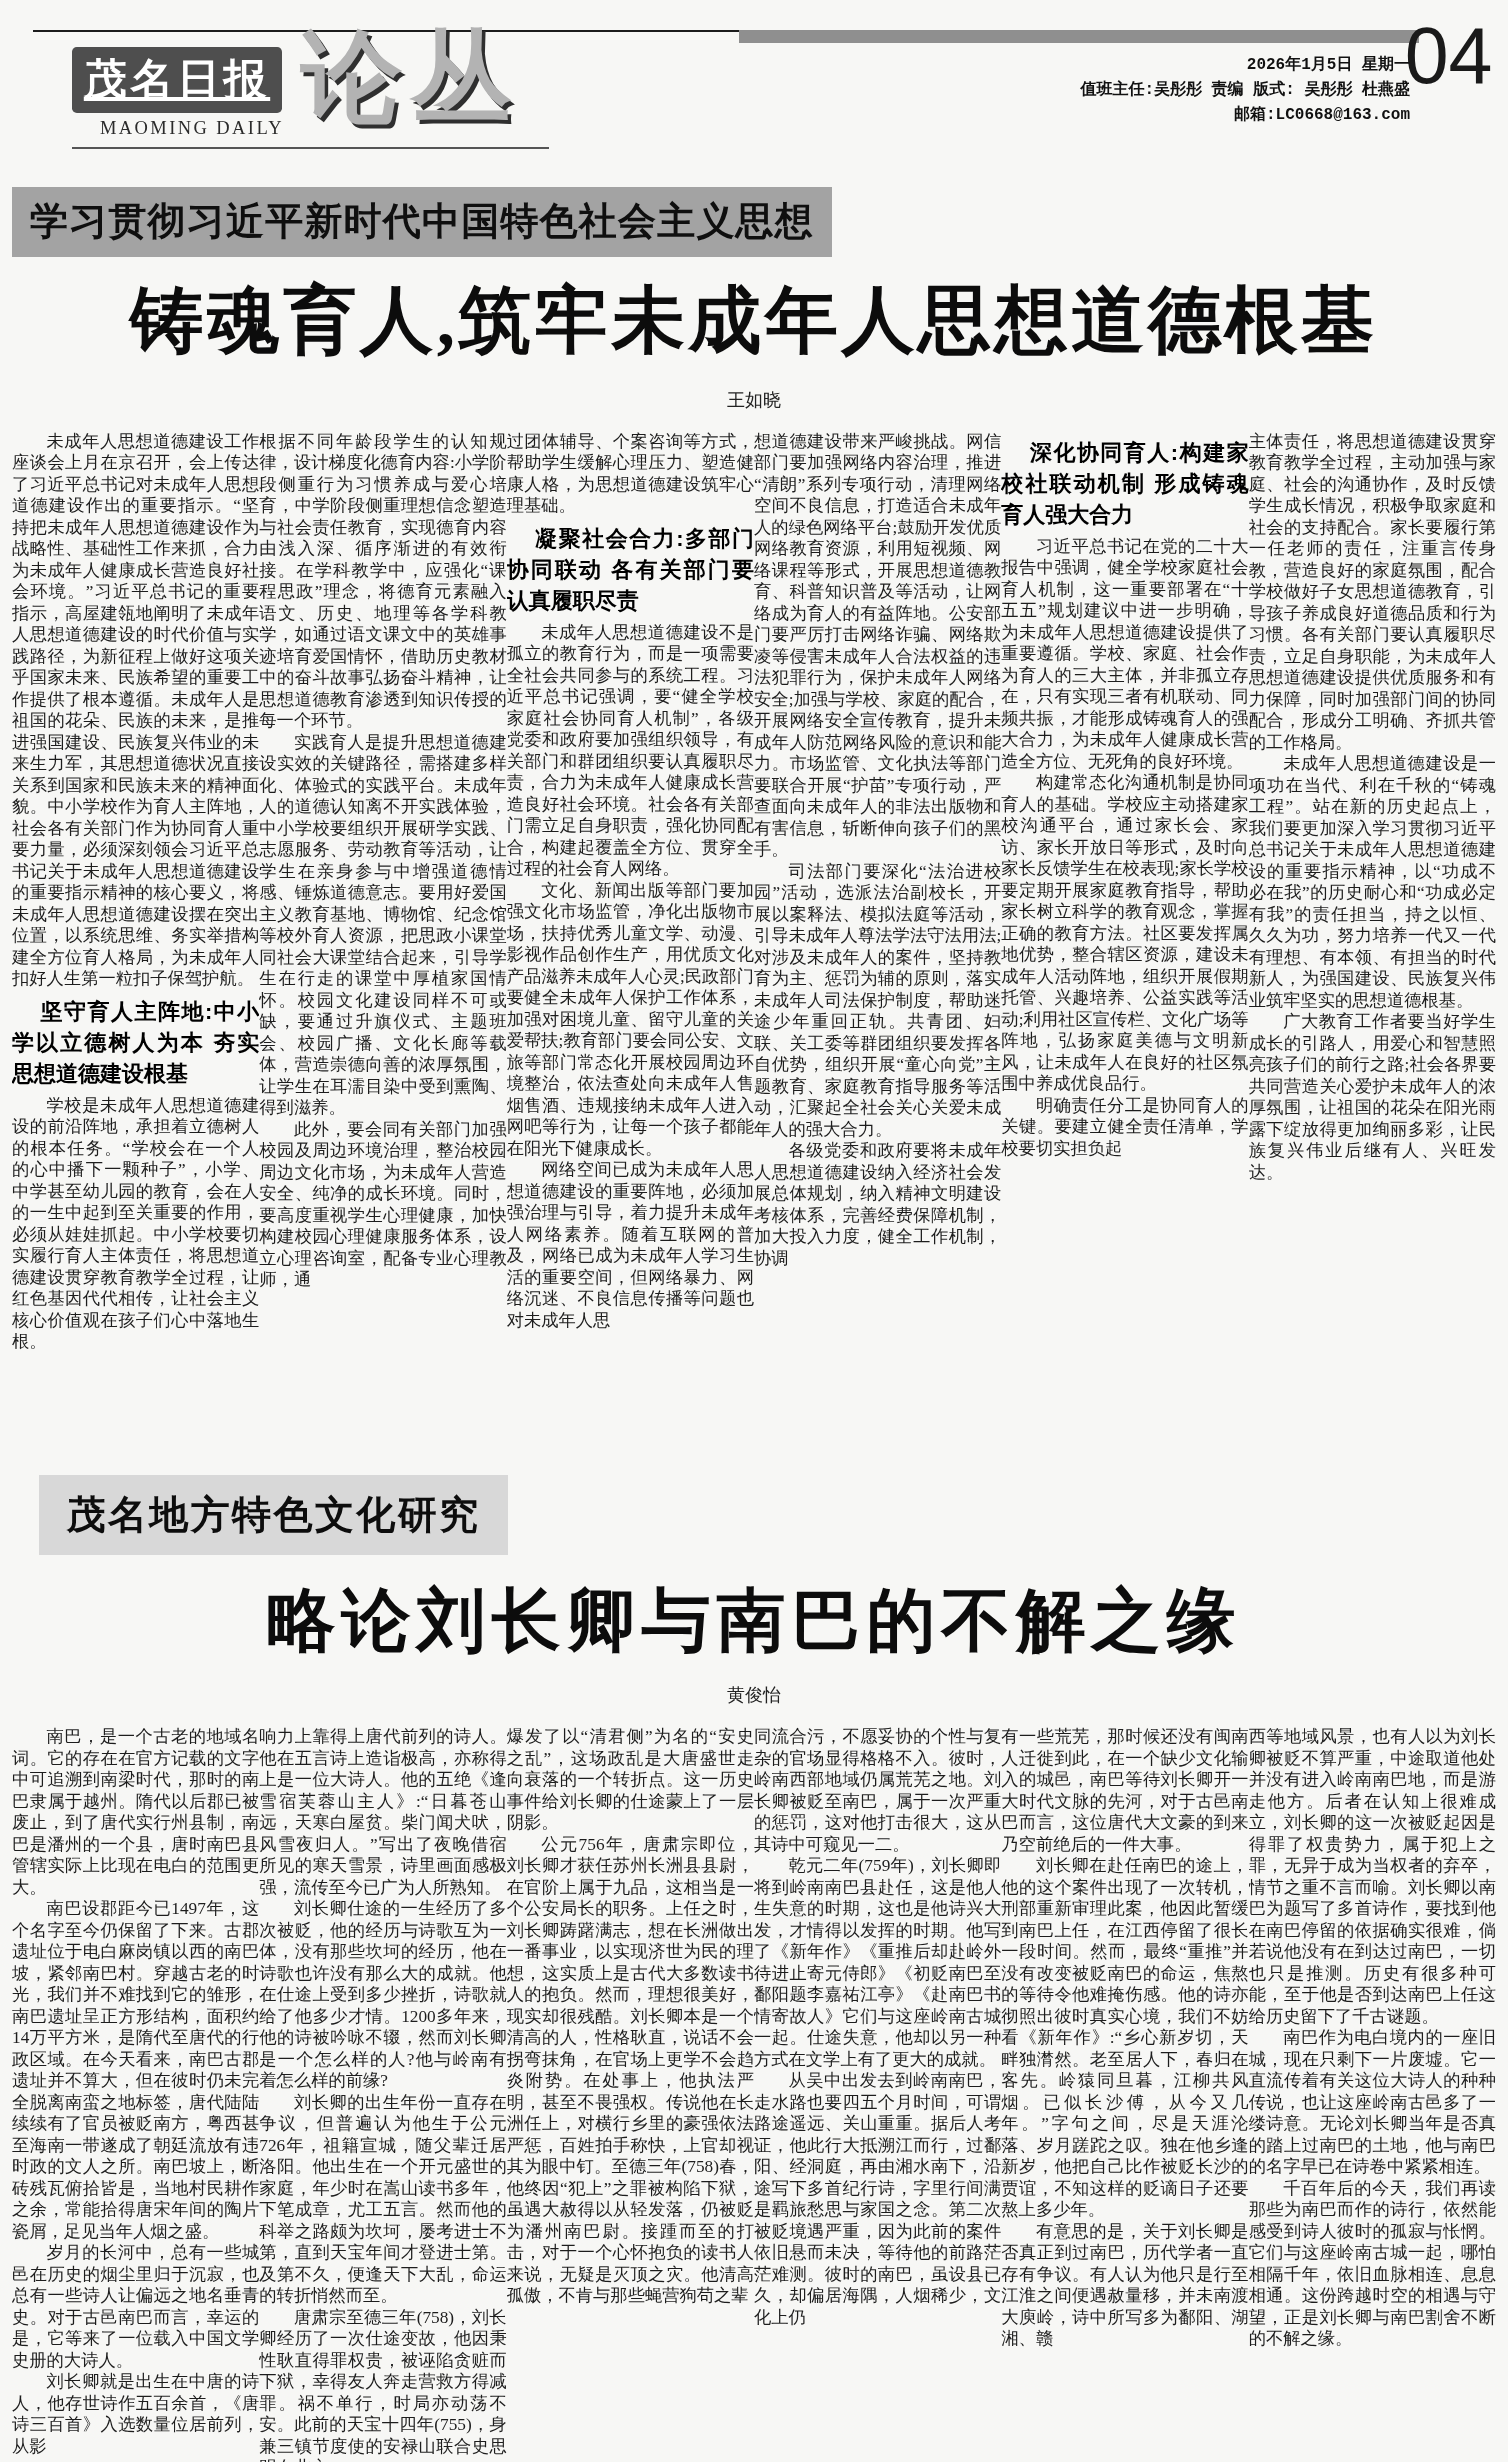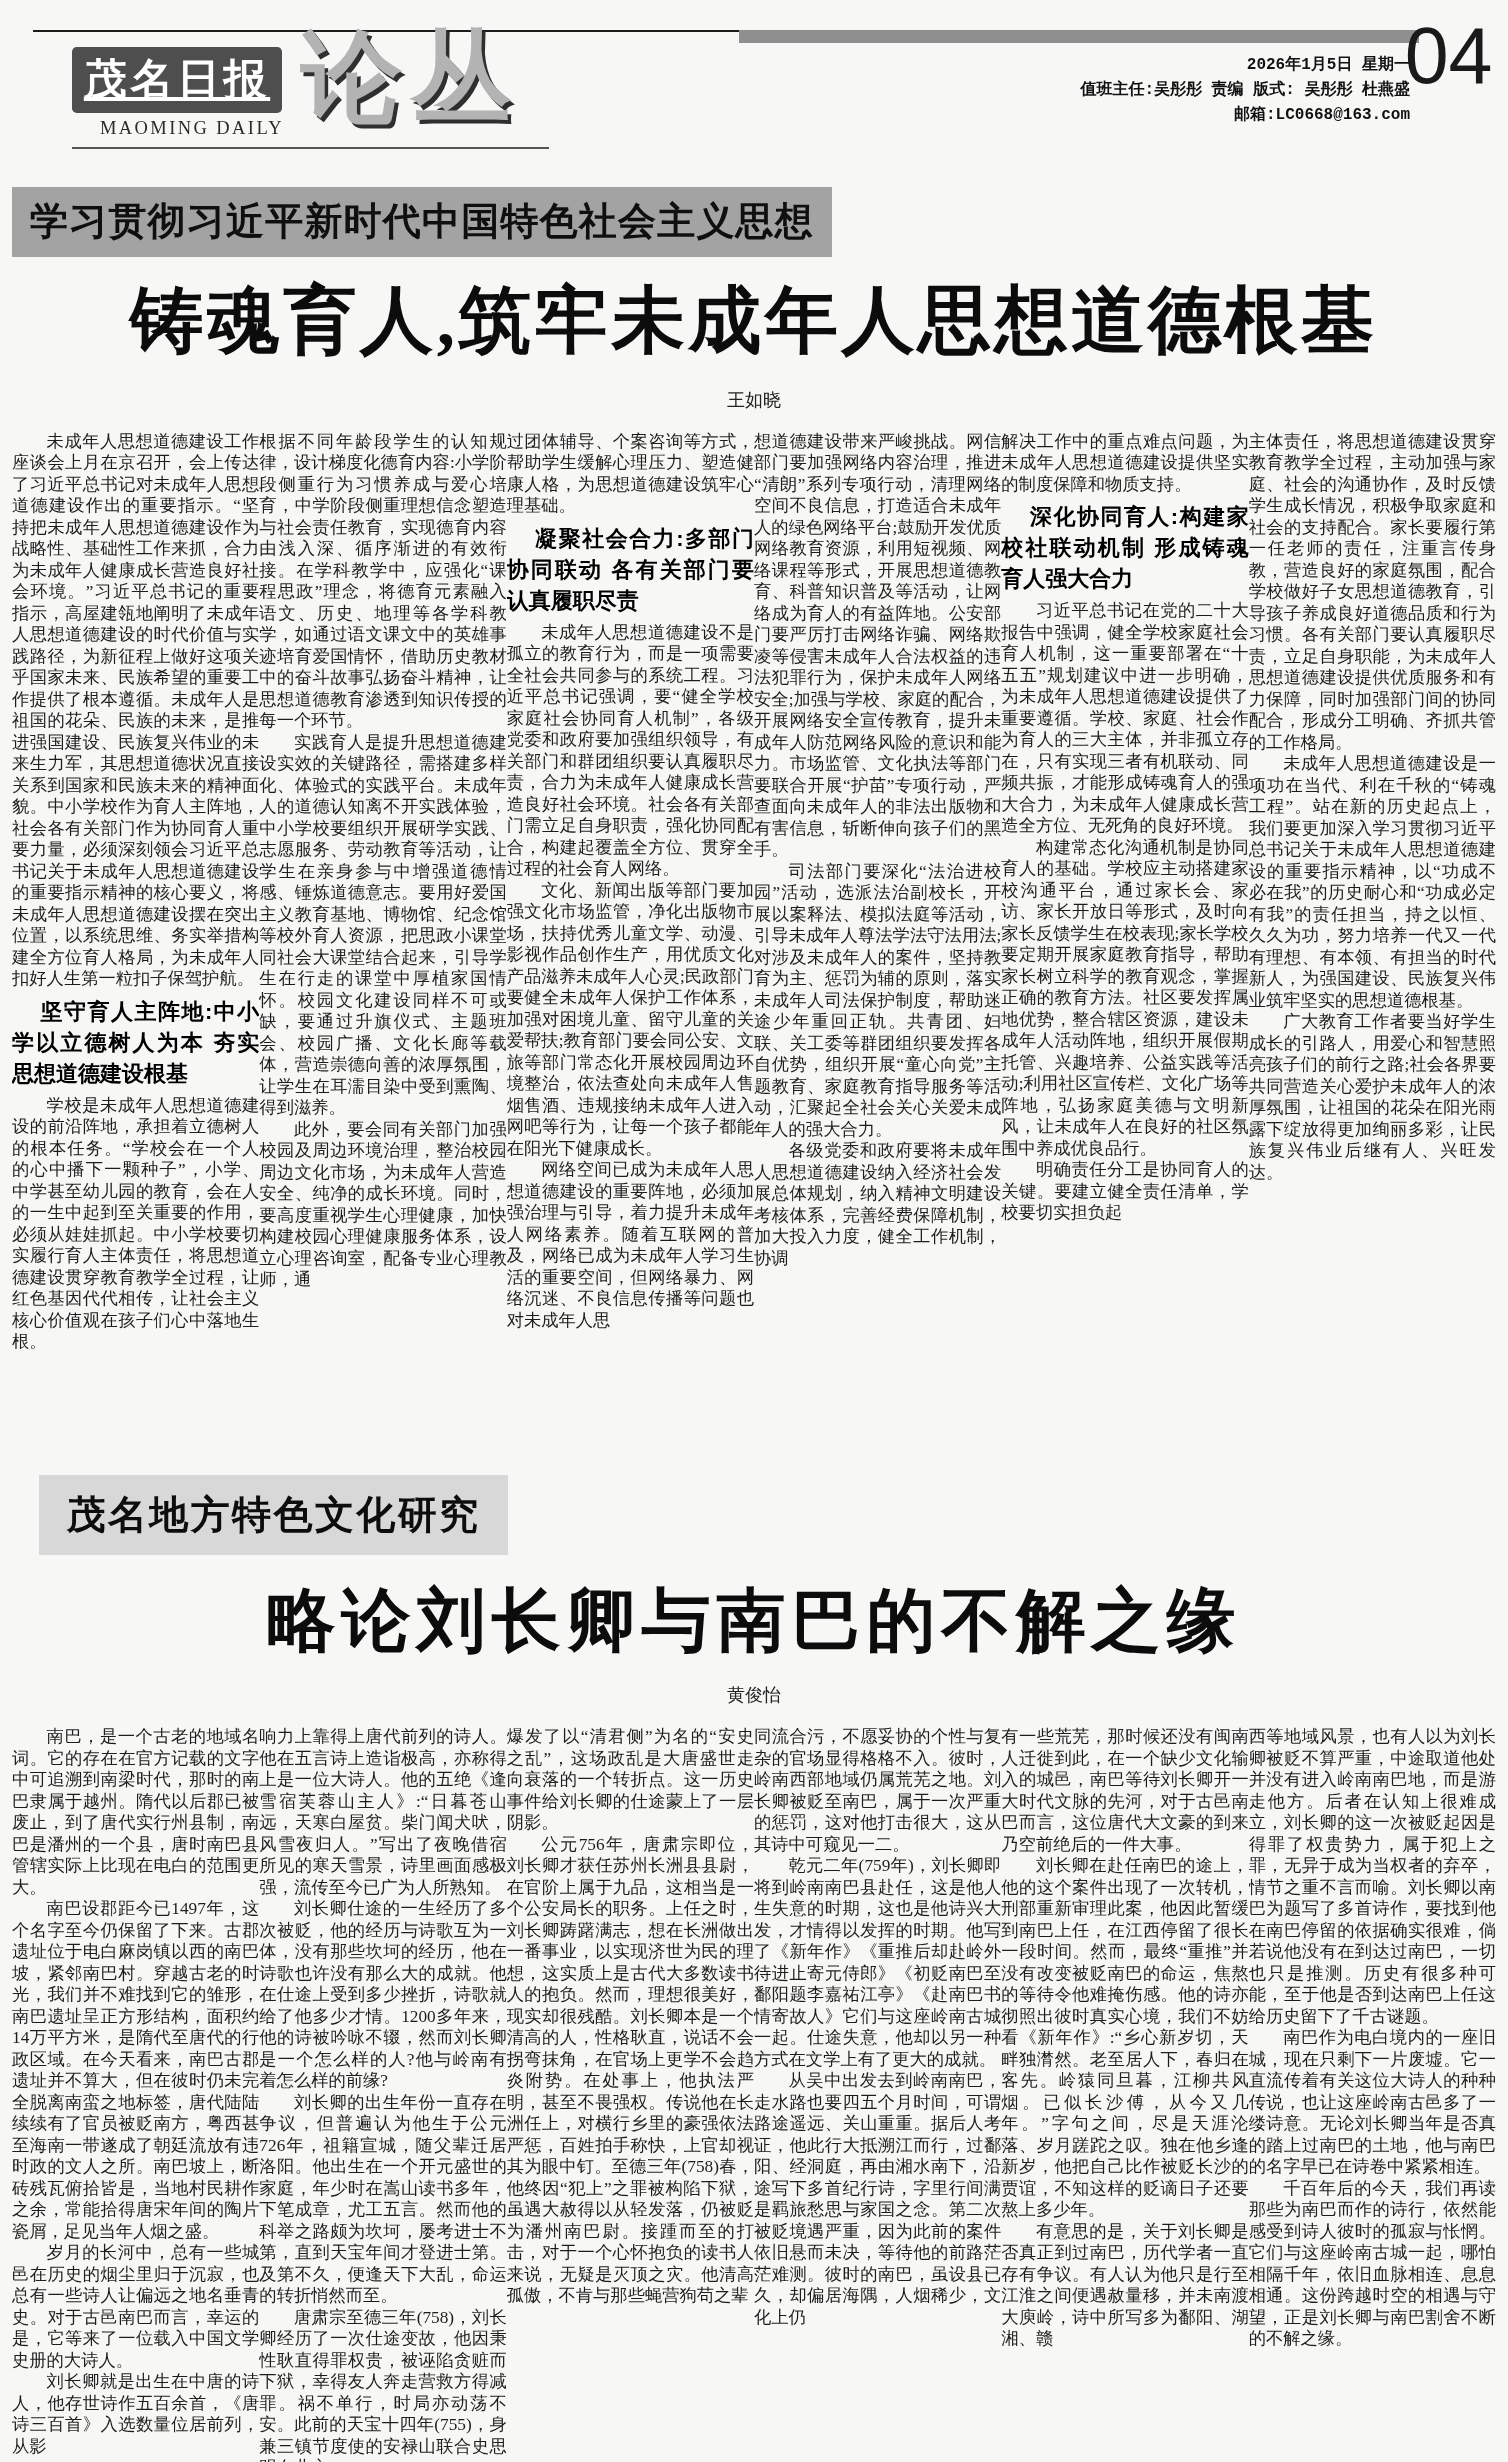--- a/index.html
+++ b/index.html
@@ -29,21 +29,21 @@
     font-family:"DejaVu Serif",serif;}
   
   .kicker{display:inline-block;margin:9.5px 0 0 12px;background:#a3a3a3;padding:9.5px 18px;
     font-family:"Liberation Sans","DejaVu Sans",sans-serif;font-weight:700;font-size:38px;
     letter-spacing:1.2px;color:#0f0f0f;}
   .headline{text-align:center;font-weight:900;margin:15.5px 7.2px 0;color:#0c0c0c;
     font-family:"Liberation Serif","DejaVu Serif",serif;}
   .headline.h1a{font-size:73px;letter-spacing:3.6px;}
   .headline.h2a{font-size:69px;letter-spacing:6px;margin-top:20px;}
   .byline{text-align:center;font-size:18px;margin-top:16.7px;color:#222;}
-  .cols{display:flex;padding:0 12px;margin-top:19px;justify-content:center;}
+  .cols{display:flex;padding:0 12px;margin-top:19px;}
   .col{flex:1 1 0;overflow:hidden;font-size:17.3px;line-height:21.5px;text-align:justify;
     color:#1d1d1d;}
   .cols.a1 .col{height:1007px;}
   .cols.a2 .col{height:777px;}
   .p{margin:0;text-indent:2em;}
   .p.cont{text-indent:0;}
   .subhead{margin:6px 0;font-family:"Liberation Sans","DejaVu Sans",sans-serif;
     font-weight:900;font-size:22px;line-height:31px;text-indent:1.3em;color:#000;}
   
   .banner{display:inline-block;margin:37px 0 0 39px;background:#d8d8d8;padding:13px 27.5px;
@@ -91,21 +91,20 @@
         <p class="p">未成年人思想道德建设不是孤立的教育行为，而是一项需要全社会共同参与的系统工程。习近平总书记强调，要“健全学校家庭社会协同育人机制”，各级党委和政府要加强组织领导，有关部门和群团组织要认真履职尽责，合力为未成年人健康成长营造良好社会环境。社会各有关部门需立足自身职责，强化协同配合，构建起覆盖全方位、贯穿全过程的社会育人网络。</p>
         <p class="p">文化、新闻出版等部门要加强文化市场监管，净化出版物市场，扶持优秀儿童文学、动漫、影视作品创作生产，用优质文化产品滋养未成年人心灵;民政部门要健全未成年人保护工作体系，加强对困境儿童、留守儿童的关爱帮扶;教育部门要会同公安、文旅等部门常态化开展校园周边环境整治，依法查处向未成年人售烟售酒、违规接纳未成年人进入网吧等行为，让每一个孩子都能在阳光下健康成长。</p>
         <p class="p">网络空间已成为未成年人思想道德建设的重要阵地，必须加强治理与引导，着力提升未成年人网络素养。随着互联网的普及，网络已成为未成年人学习生活的重要空间，但网络暴力、网络沉迷、不良信息传播等问题也对未成年人思</p>
       </div>
       <div class="col">
         <p class="p cont">想道德建设带来严峻挑战。网信部门要加强网络内容治理，推进“清朗”系列专项行动，清理网络空间不良信息，打造适合未成年人的绿色网络平台;鼓励开发优质网络教育资源，利用短视频、网络课程等形式，开展思想道德教育、科普知识普及等活动，让网络成为育人的有益阵地。公安部门要严厉打击网络诈骗、网络欺凌等侵害未成年人合法权益的违法犯罪行为，保护未成年人网络安全;加强与学校、家庭的配合，开展网络安全宣传教育，提升未成年人防范网络风险的意识和能力。市场监管、文化执法等部门要联合开展“护苗”专项行动，严查面向未成年人的非法出版物和有害信息，斩断伸向孩子们的黑手。</p>
         <p class="p">司法部门要深化“法治进校园”活动，选派法治副校长，开展以案释法、模拟法庭等活动，引导未成年人尊法学法守法用法;对涉及未成年人的案件，坚持教育为主、惩罚为辅的原则，落实未成年人司法保护制度，帮助迷途少年重回正轨。共青团、妇联、关工委等群团组织要发挥各自优势，组织开展“童心向党”主题教育、家庭教育指导服务等活动，汇聚起全社会关心关爱未成年人的强大合力。</p>
         <p class="p">各级党委和政府要将未成年人思想道德建设纳入经济社会发展总体规划，纳入精神文明建设考核体系，完善经费保障机制，加大投入力度，健全工作机制，协调</p>
       </div>
       <div class="col">
-        <p class="p cont">解决工作中的重点难点问题，为未成年人思想道德建设提供坚实的制度保障和物质支持。</p>
         <h3 class="subhead">深化协同育人:构建家校社联动机制 形成铸魂育人强大合力</h3>
         <p class="p">习近平总书记在党的二十大报告中强调，健全学校家庭社会育人机制，这一重要部署在“十五五”规划建议中进一步明确，为未成年人思想道德建设提供了重要遵循。学校、家庭、社会作为育人的三大主体，并非孤立存在，只有实现三者有机联动、同频共振，才能形成铸魂育人的强大合力，为未成年人健康成长营造全方位、无死角的良好环境。</p>
         <p class="p">构建常态化沟通机制是协同育人的基础。学校应主动搭建家校沟通平台，通过家长会、家访、家长开放日等形式，及时向家长反馈学生在校表现;家长学校要定期开展家庭教育指导，帮助家长树立科学的教育观念，掌握正确的教育方法。社区要发挥属地优势，整合辖区资源，建设未成年人活动阵地，组织开展假期托管、兴趣培养、公益实践等活动;利用社区宣传栏、文化广场等阵地，弘扬家庭美德与文明新风，让未成年人在良好的社区氛围中养成优良品行。</p>
         <p class="p">明确责任分工是协同育人的关键。要建立健全责任清单，学校要切实担负起</p>
       </div>
       <div class="col">
         <p class="p cont">主体责任，将思想道德建设贯穿教育教学全过程，主动加强与家庭、社会的沟通协作，及时反馈学生成长情况，积极争取家庭和社会的支持配合。家长要履行第一任老师的责任，注重言传身教，营造良好的家庭氛围，配合学校做好子女思想道德教育，引导孩子养成良好道德品质和行为习惯。各有关部门要认真履职尽责，立足自身职能，为未成年人思想道德建设提供优质服务和有力保障，同时加强部门间的协同配合，形成分工明确、齐抓共管的工作格局。</p>
         <p class="p">未成年人思想道德建设是一项功在当代、利在千秋的“铸魂工程”。站在新的历史起点上，我们要更加深入学习贯彻习近平总书记关于未成年人思想道德建设的重要指示精神，以“功成不必在我”的历史耐心和“功成必定有我”的责任担当，持之以恒、久久为功，努力培养一代又一代有理想、有本领、有担当的时代新人，为强国建设、民族复兴伟业筑牢坚实的思想道德根基。</p>
         <p class="p">广大教育工作者要当好学生成长的引路人，用爱心和智慧照亮孩子们的前行之路;社会各界要共同营造关心爱护未成年人的浓厚氛围，让祖国的花朵在阳光雨露下绽放得更加绚丽多彩，让民族复兴伟业后继有人、兴旺发达。</p>
       </div>

